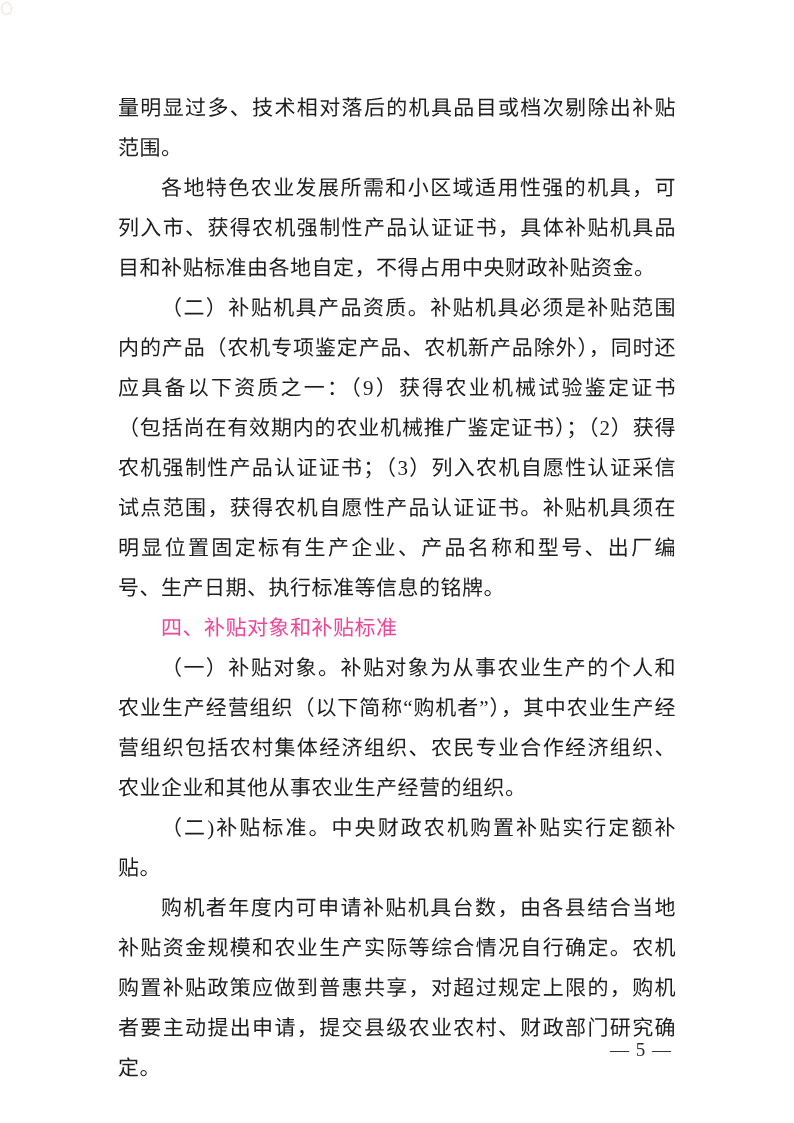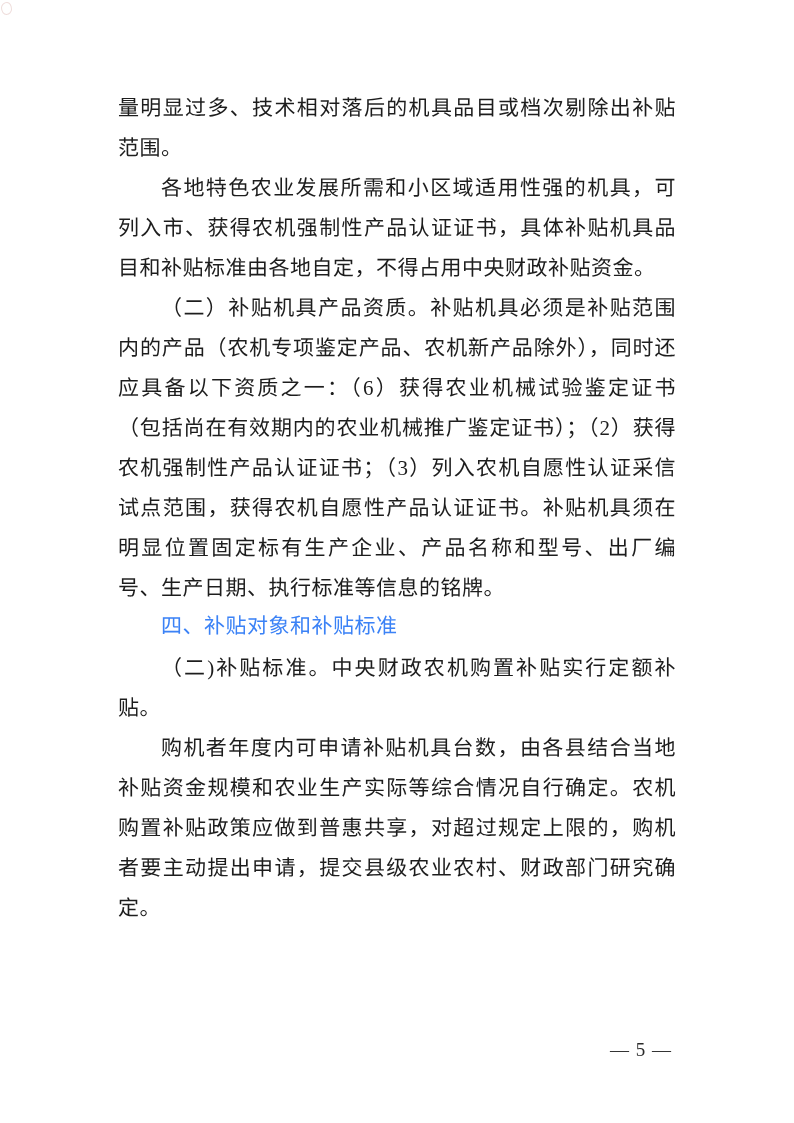--- a/index.html
+++ b/index.html
@@ -43,24 +43,24 @@
     font-weight: normal;
     text-align: justify;
     text-align-last: left;
     letter-spacing: 0.5px;
     word-break: break-all;
   }
   .indent {
     text-indent: 43px;
   }
   .heading {
-    font-family: Liberation Mono, monospace;
+    font-family: Liberation Serif, serif;
     font-weight: bold;
     font-size: 21.5px;
-    color: #3b82f6;
+    color: #ec4899;
   }
   .page-footer {
     position: absolute;
     top: 1038px;
     right: 146px;
     font-size: 19px;
     line-height: 24px;
     letter-spacing: 1px;
     color: #2a2a2a;
     font-family: "Liberation Serif", "DejaVu Serif", serif;
@@ -71,24 +71,25 @@
 
 <div class="page">
 
   <div class="corner-artifact"></div>
 
   <main class="content">
     <p class="body-par">量明显过多、技术相对落后的机具品目或档次剔除出补贴范围。</p>
 
     <p class="body-par indent">各地特色农业发展所需和小区域适用性强的机具，可列入市、获得农机强制性产品认证证书，具体补贴机具品目和补贴标准由各地自定，不得占用中央财政补贴资金。</p>
 
-    <p class="body-par indent">（二）补贴机具产品资质。补贴机具必须是补贴范围内的产品（农机专项鉴定产品、农机新产品除外），同时还应具备以下资质之一：（6）获得农业机械试验鉴定证书（包括尚在有效期内的农业机械推广鉴定证书）；（2）获得农机强制性产品认证证书；（3）列入农机自愿性认证采信试点范围，获得农机自愿性产品认证证书。补贴机具须在明显位置固定标有生产企业、产品名称和型号、出厂编号、生产日期、执行标准等信息的铭牌。</p>
+    <p class="body-par indent">（二）补贴机具产品资质。补贴机具必须是补贴范围内的产品（农机专项鉴定产品、农机新产品除外），同时还应具备以下资质之一：（9）获得农业机械试验鉴定证书（包括尚在有效期内的农业机械推广鉴定证书）；（2）获得农机强制性产品认证证书；（3）列入农机自愿性认证采信试点范围，获得农机自愿性产品认证证书。补贴机具须在明显位置固定标有生产企业、产品名称和型号、出厂编号、生产日期、执行标准等信息的铭牌。</p>
 
     <h2 class="heading indent">四、补贴对象和补贴标准</h2>
 
+    <p class="body-par indent">（一）补贴对象。补贴对象为从事农业生产的个人和农业生产经营组织（以下简称“购机者”），其中农业生产经营组织包括农村集体经济组织、农民专业合作经济组织、农业企业和其他从事农业生产经营的组织。</p>
 
     <p class="body-par indent">（二)补贴标准。中央财政农机购置补贴实行定额补贴。</p>
 
     <p class="body-par indent">购机者年度内可申请补贴机具台数，由各县结合当地补贴资金规模和农业生产实际等综合情况自行确定。农机购置补贴政策应做到普惠共享，对超过规定上限的，购机者要主动提出申请，提交县级农业农村、财政部门研究确定。</p>
   </main>
 
   <div class="page-footer">
     <span>— 5 —</span>
   </div>
 

